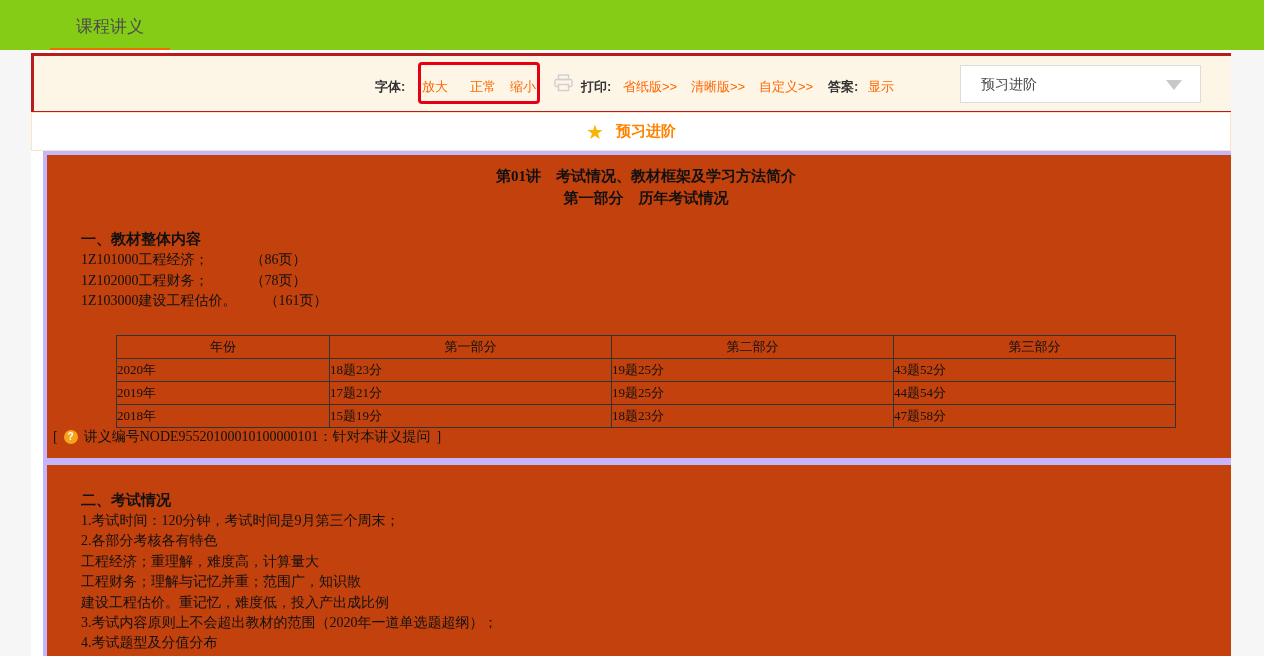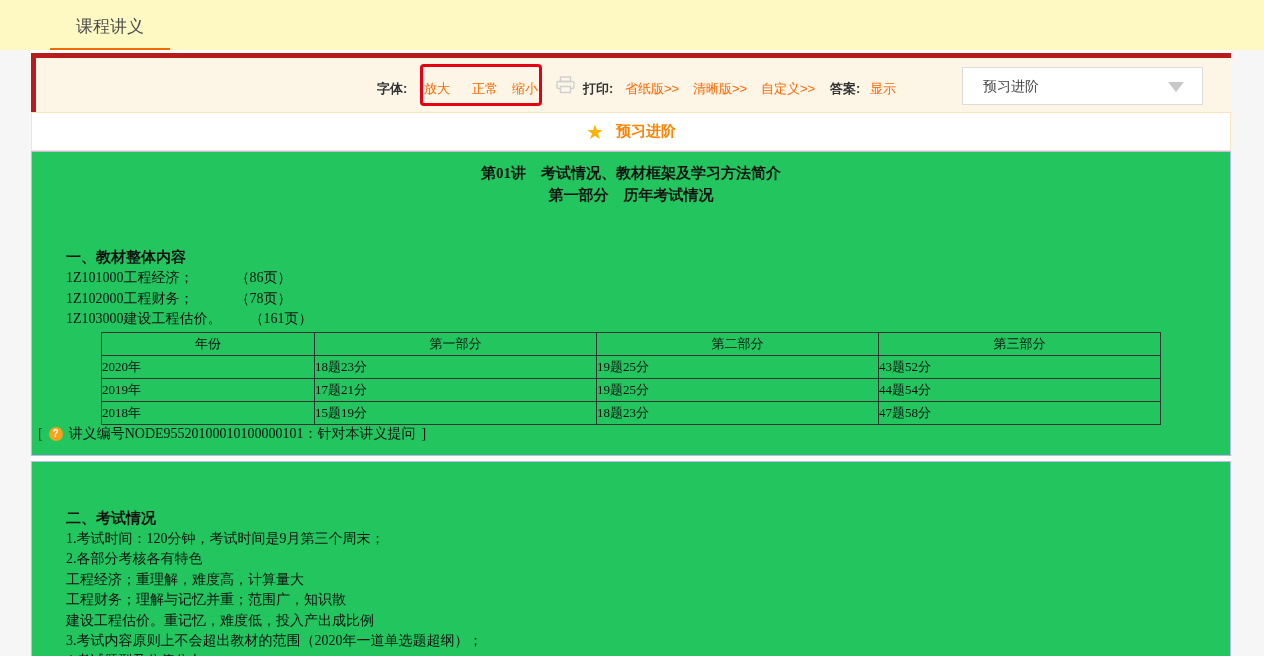--- a/index.html
+++ b/index.html
@@ -4,38 +4,38 @@
 <style>
   html, body {
     margin: 0; padding: 0;
     width: 1264px; height: 656px;
     overflow: hidden;
     background: #f6f6f6;
     font-family: "Liberation Sans", "DejaVu Sans", sans-serif;
   }
   .header-band {
     position: absolute; left: 0; top: 0; width: 1264px; height: 50px;
-    background: #fef9c3;
+    background: #84cc16;
   }
   .tab {
     position: absolute; left: 50px; top: 0; width: 120px; height: 50px;
     text-align: center; line-height: 54px;
     font-size: 17px; color: #4d4d4d; cursor: pointer;
   }
   .tab-underline {
     position: absolute; left: 50px; top: 48px; width: 120px; height: 3px;
     background: #f26b00;
   }
   .card {
     position: absolute; left: 31px; top: 50px; width: 1200px; height: 606px;
     background: #ffffff; overflow: hidden;
   }
   .toolbar {
     position: absolute; left: 0; top: 3px; width: 1198px; height: 55px;
-    background: #fdf5e6; border: 5px solid #b91c1c;
+    background: #fdf5e6; border: 3px solid #b91c1c;
   }
   .tb-label { position: absolute; top: 22px; font-size: 13px; font-weight: bold; color: #333; }
   .tb-link  { position: absolute; top: 22px; font-size: 13px; color: #ff6600; cursor: pointer; text-decoration: none; }
   .red-box {
     position: absolute; left: 384px; top: 6px; width: 116px; height: 36px;
     border: 3px solid #e60012; border-radius: 4px;
   }
   .printer { position: absolute; left: 520px; top: 18px; }
   .underlined { }
   .dropdown {
@@ -54,30 +54,30 @@
     border-top: 10px solid #c8c8c8;
   }
   .banner {
     position: absolute; left: 0; top: 62px; width: 1198px; height: 37px;
     border: 1px solid #fbe4c1; background: #fff;
     display: flex; align-items: center; justify-content: center;
   }
   .star { color: #fbb304; font-size: 20px; margin-right: 12px; line-height: 1; }
   .banner-title { color: #ff8300; font-size: 15px; font-weight: bold; }
   .content-box {
-    position: absolute; left: 0; width: 1198px;
-    border: 1px solid #c4b5fd; background: #22c55e;
+    position: absolute; left: 12px; width: 1198px;
+    border: 4px solid #c4b5fd; background: #c2410c;
     font-family: "Liberation Serif", "DejaVu Serif", serif; color: #111;
   }
   .box1 { top: 101px; height: 303px; }
   .box2 { top: 411px; height: 260px; }
   .doc-title { position: absolute; left: 0; width: 100%; text-align: center; font-size: 15px; font-weight: bold; }
   .doc-title.t1 { top: 12px; }
   .doc-title.t2 { top: 34px; }
-  .text-block { position: absolute; font-size: 14px; line-height: 20.7px; margin-top: 21px; }
+  .text-block { position: absolute; font-size: 14px; line-height: 20.7px; }
   .block1 { left: 34px; top: 73px; }
   .block2 { left: 34px; top: 24px; line-height: 20.4px; }
   .sec-heading { font-size: 15px; font-weight: bold; line-height: 22px; }
   .score-table {
     position: absolute; left: 69px; top: 180px; width: 1059px;
     border-collapse: collapse; table-layout: fixed;
     font-family: "Liberation Serif", "DejaVu Serif", serif;
   }
   .score-table th, .score-table td {
     border: 1px solid #333; height: 22px; padding: 0;

